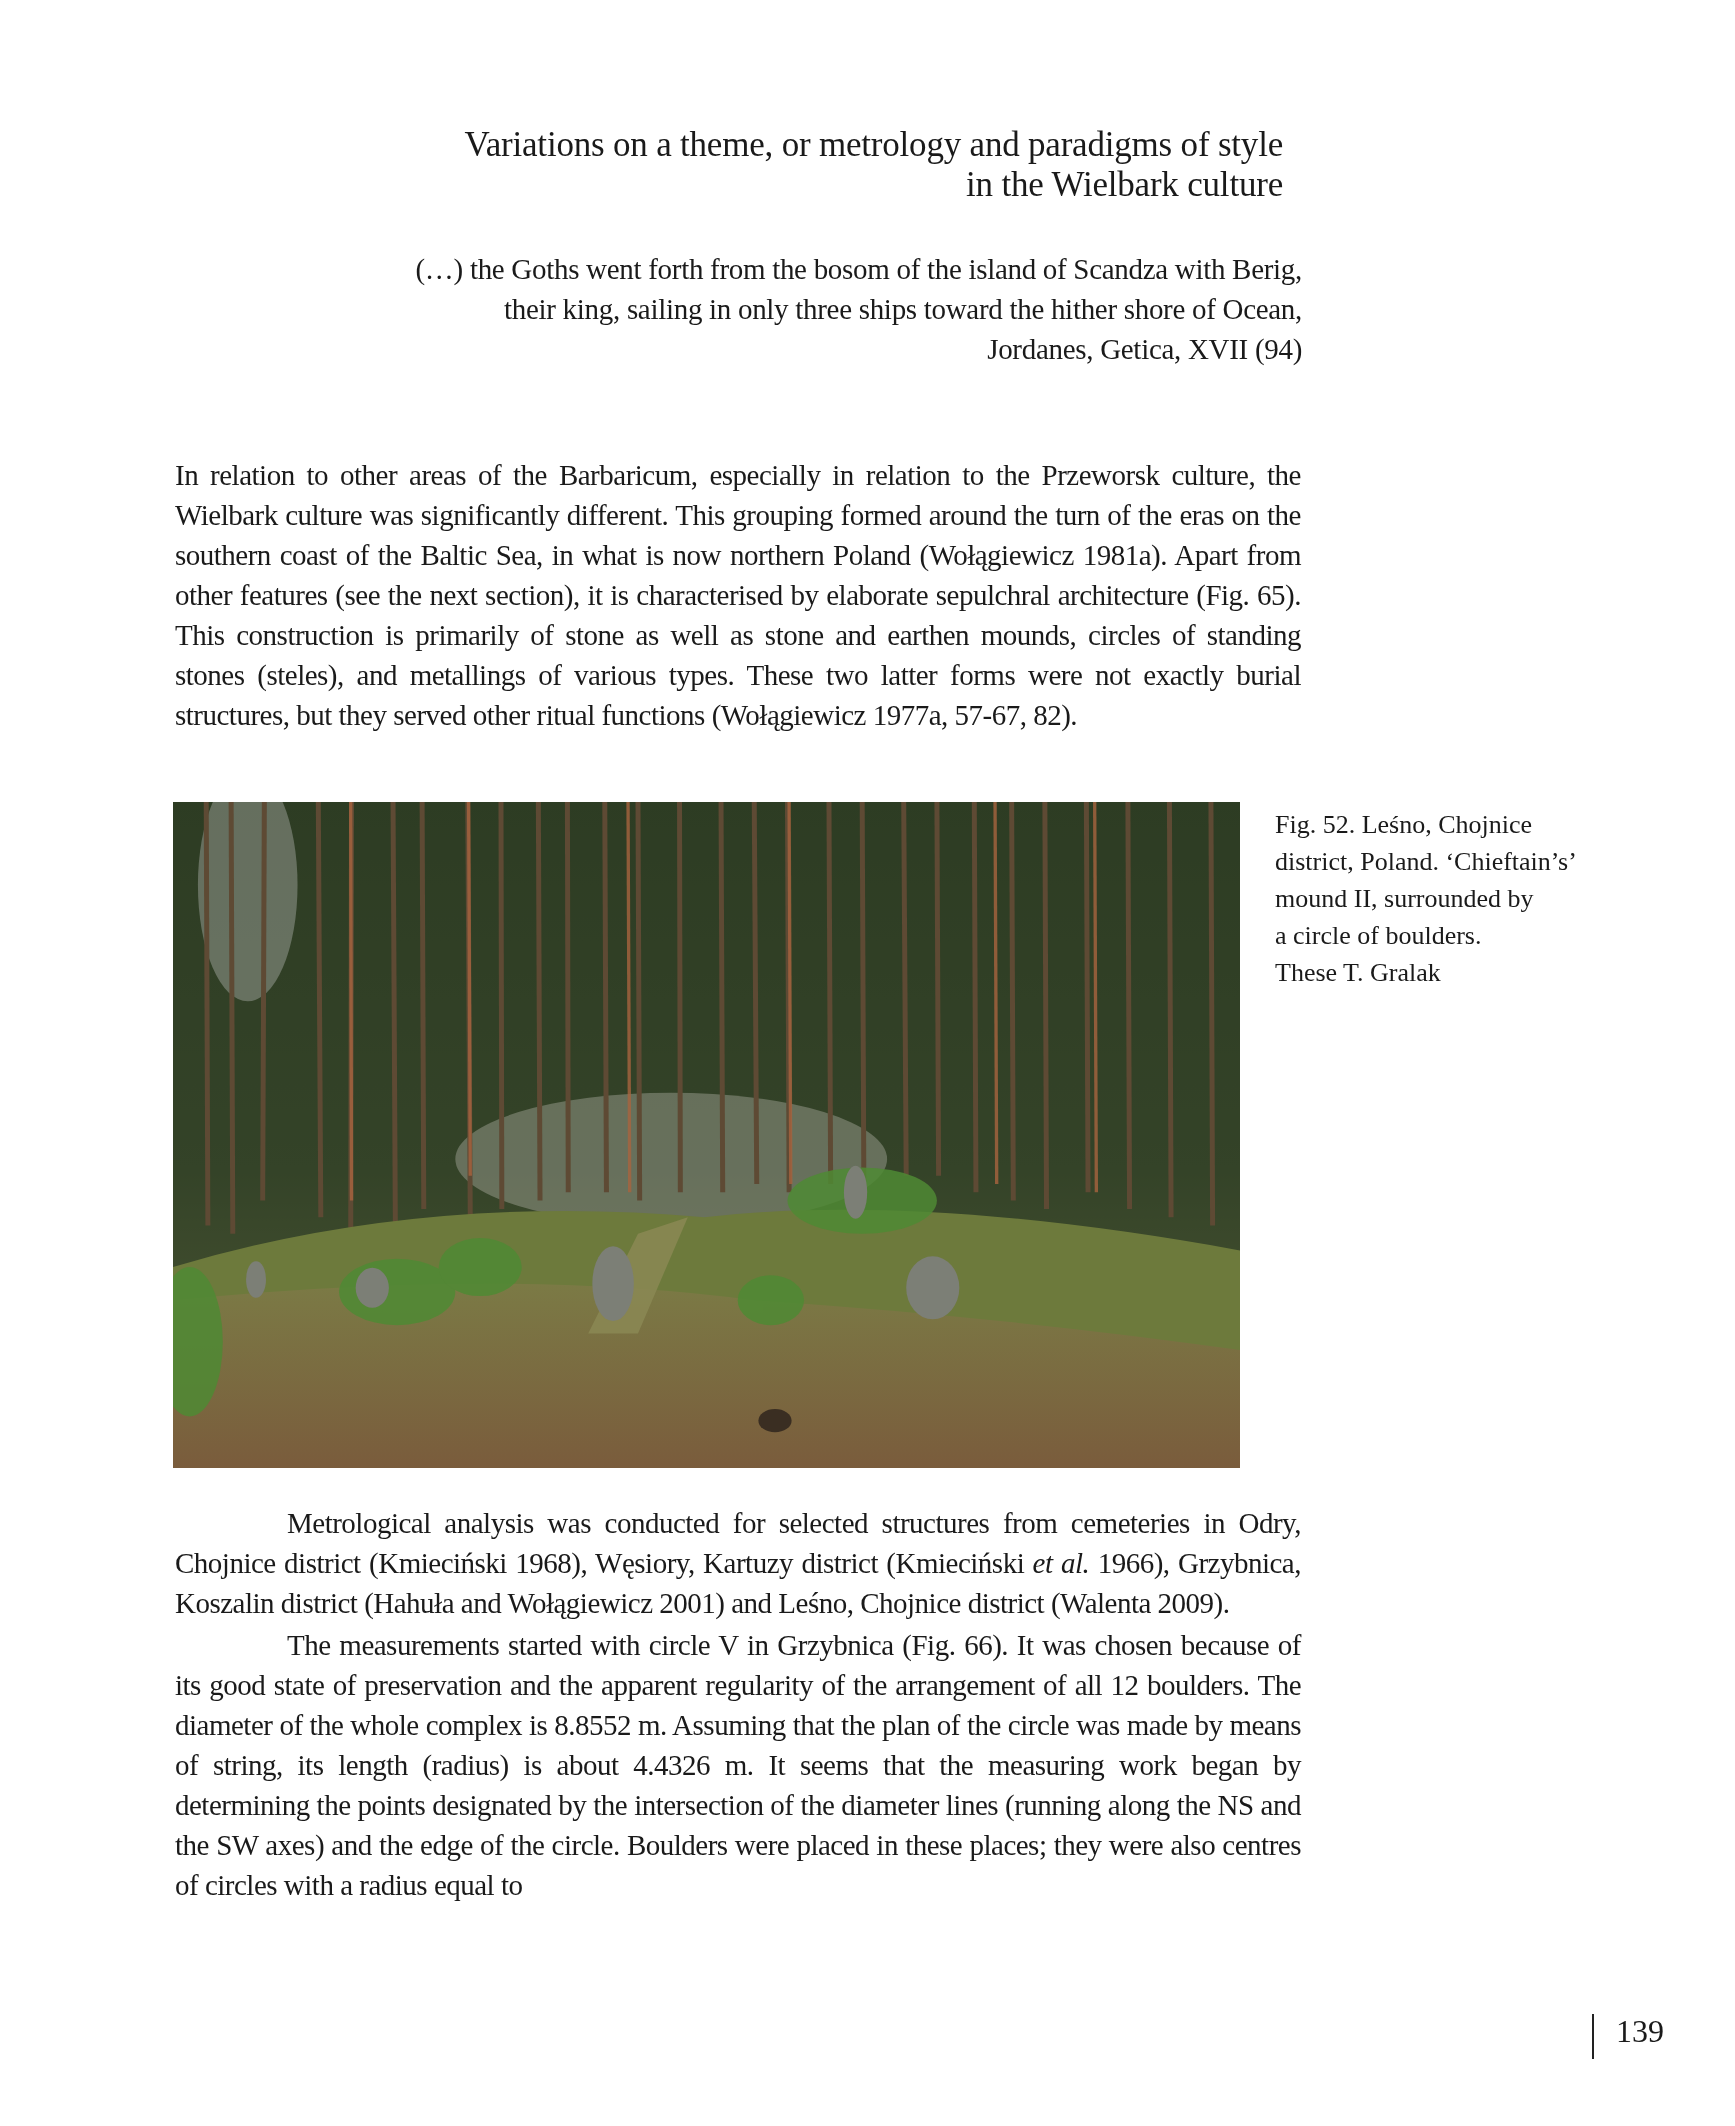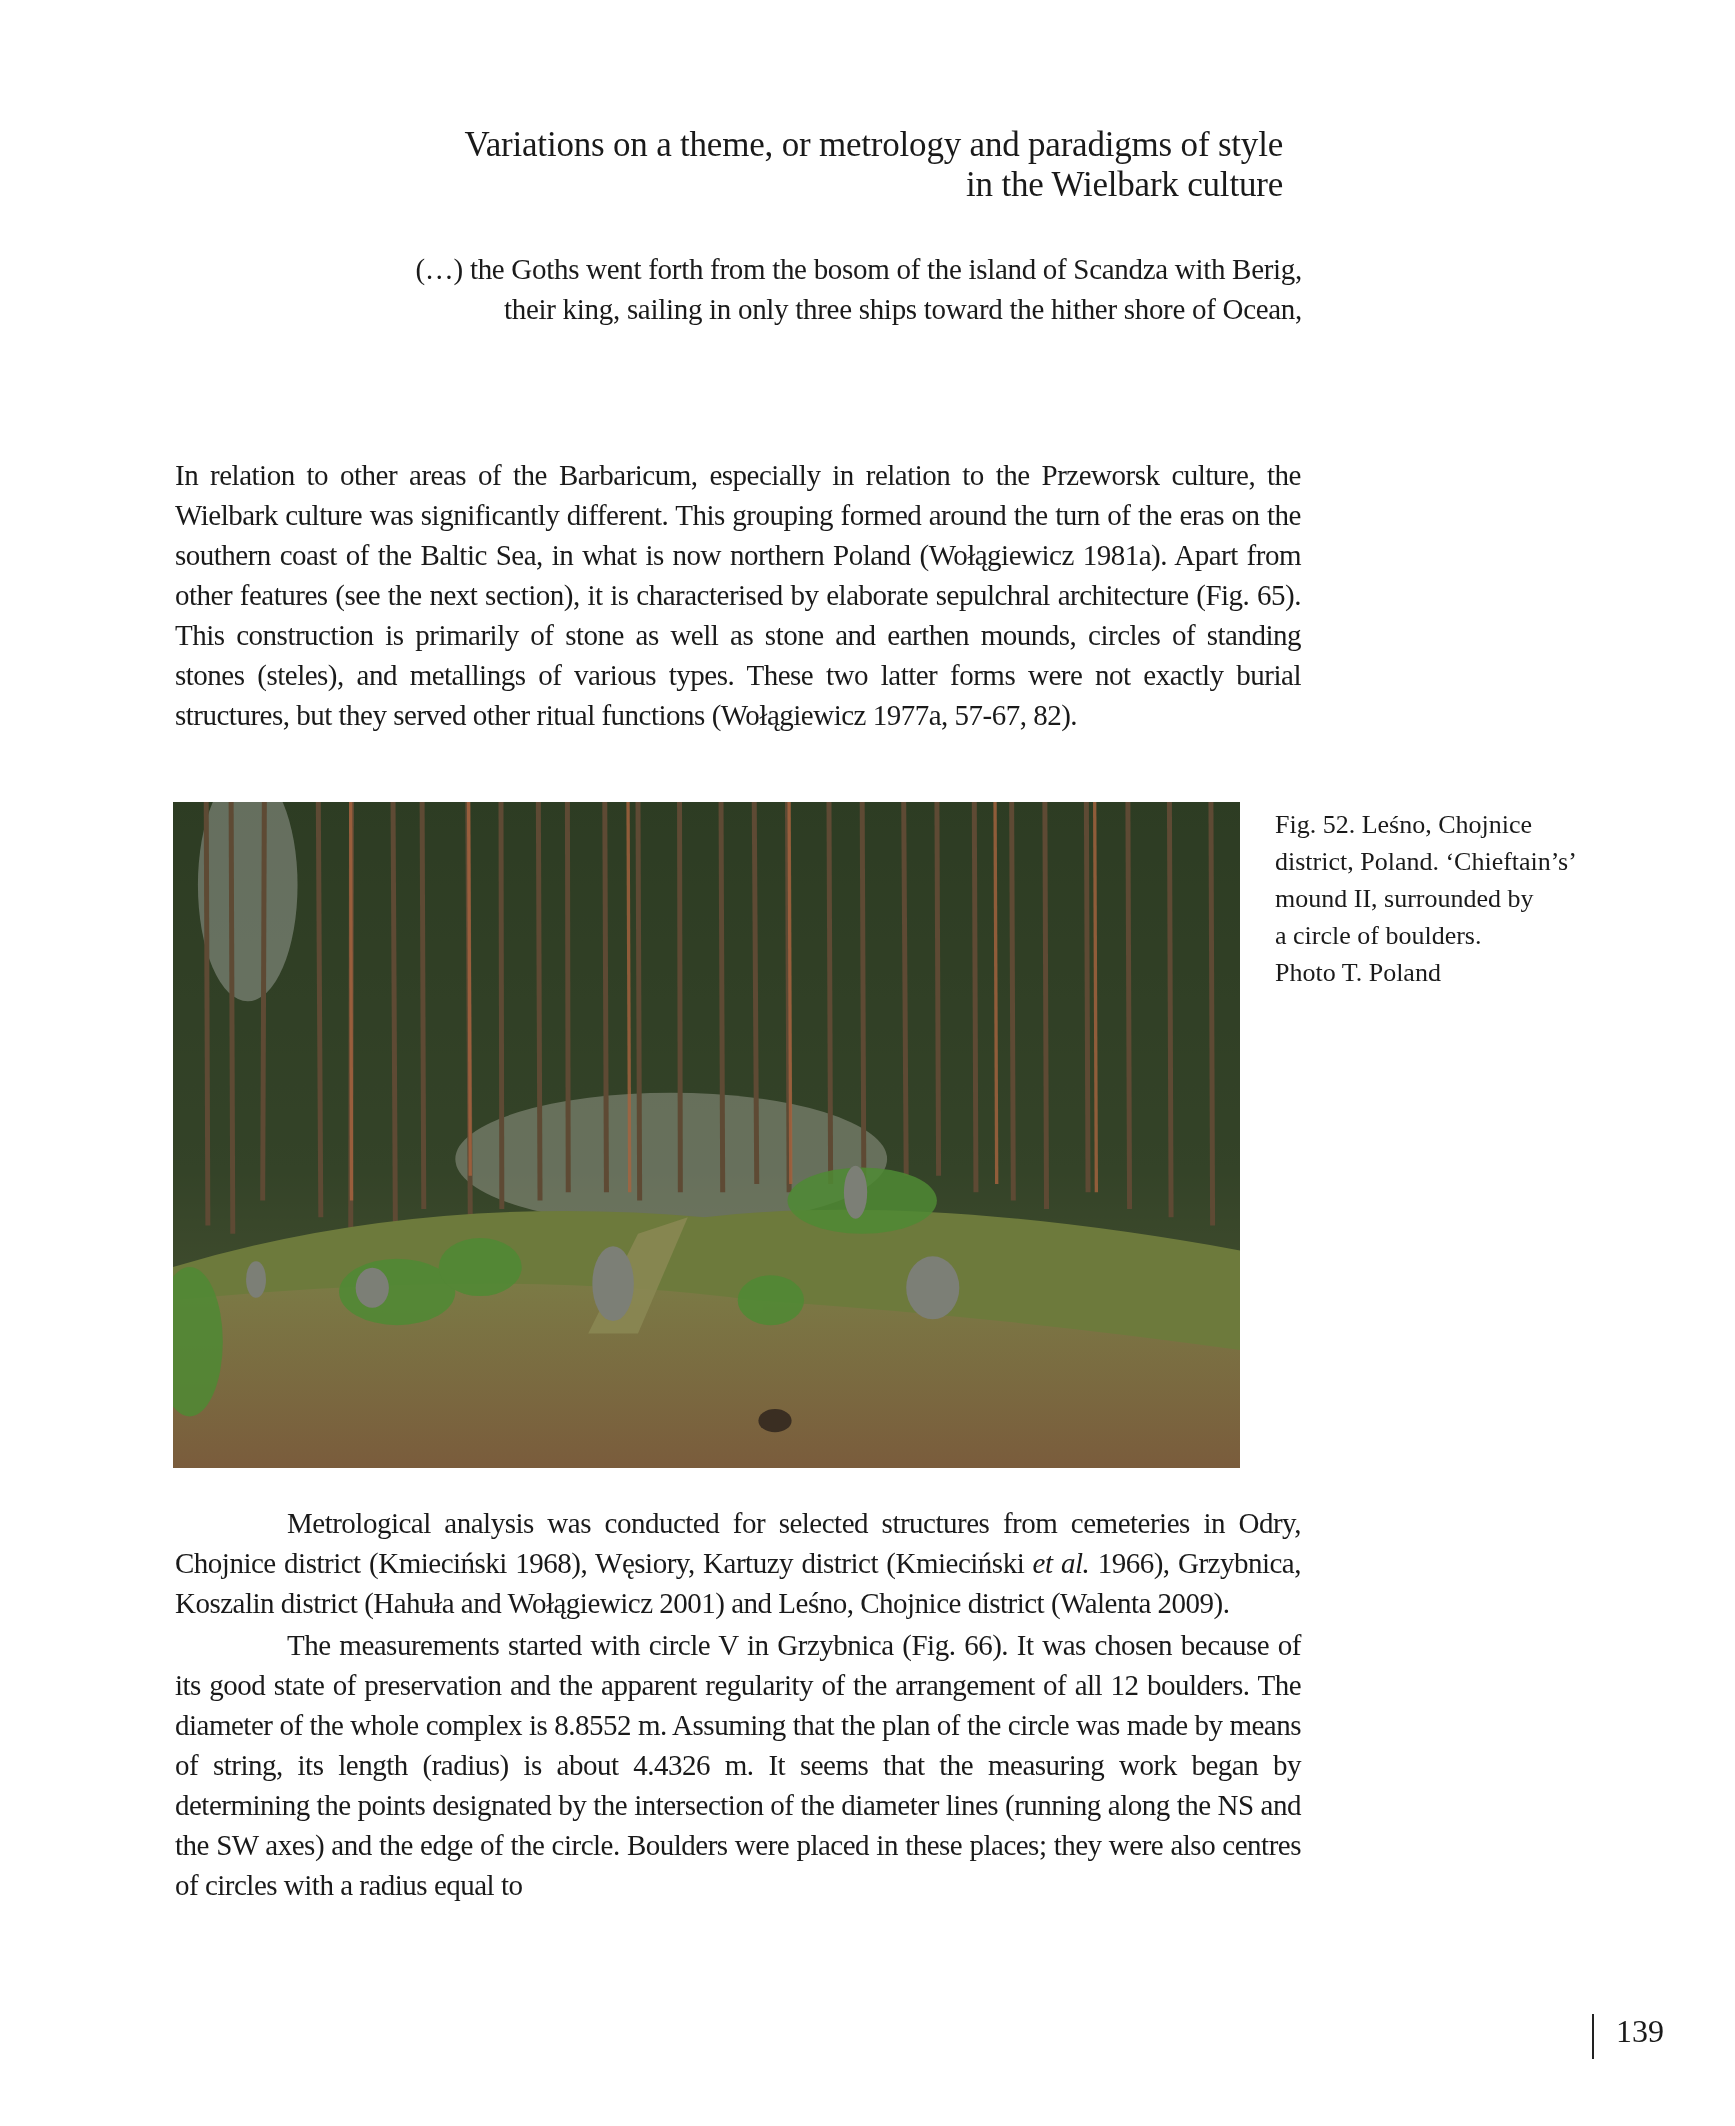--- a/index.html
+++ b/index.html
@@ -27,20 +27,21 @@
 <body>
 
 <div class="title">
   <span class="line">Variations on a theme, or metrology and paradigms of style</span>
   <span class="line">in the Wielbark culture</span>
 </div>
 
 <div class="epigraph">
   <span class="line q">(…) the Goths went forth from the bosom of the island of Scandza with Berig,</span>
   <span class="line q">their king, sailing in only three ships toward the hither shore of Ocean,</span>
+  <span class="line">Jordanes, Getica, XVII (94)</span>
 </div>
 
 <div class="body-text para1">
   <p>In relation to other areas of the Barbaricum, especially in relation to the Przeworsk culture, the Wielbark culture was significantly different. This grouping formed around the turn of the eras on the southern coast of the Baltic Sea, in what is now northern Poland (Wołągiewicz 1981a). Apart from other features (see the next section), it is characterised by elaborate sepulchral architecture (Fig. 65). This construction is primarily of stone as well as stone and earthen mounds, circles of standing stones (steles), and metallings of various types. These two latter forms were not exactly burial structures, but they served other ritual functions (Wołągiewicz 1977a, 57-67, 82).</p>
 </div>
 
 <div class="photo">
   <svg width="1067" height="666" viewBox="0 0 1285 802" xmlns="http://www.w3.org/2000/svg">
     <defs>
       <linearGradient id="sky" x1="0" y1="0" x2="0" y2="1">
@@ -114,21 +115,21 @@
     </g>
     <ellipse cx="725" cy="745" rx="20" ry="14" fill="#3a2e22"></ellipse>
   </svg>
 </div>
 
 <div class="caption">
   <span class="line">Fig. 52. Leśno, Chojnice</span>
   <span class="line">district, Poland. ‘Chieftain’s’</span>
   <span class="line">mound II, surrounded by</span>
   <span class="line">a circle of boulders.</span>
-  <span class="line">Photo T. Poland</span>
+  <span class="line">These T. Gralak</span>
 </div>
 
 <div class="body-text para2">
   <p class="indent"><span>Metrological analysis was conducted for selected structures from cemeteries in Odry, Chojnice district (Kmieciński 1968), Węsiory, Kartuzy district (Kmieciński </span><em>et al.</em><span> 1966), Grzybnica, Koszalin district (Hahuła and Wołągiewicz 2001) and Leśno, Chojnice district (Walenta 2009).</span></p>
   <p class="indent">The measurements started with circle V in Grzybnica (Fig. 66). It was chosen because of its good state of preservation and the apparent regularity of the arrangement of all 12 boulders. The diameter of the whole complex is 8.8552 m. Assuming that the plan of the circle was made by means of string, its length (radius) is about 4.4326 m. It seems that the measuring work began by determining the points designated by the intersection of the diameter lines (running along the NS and the SW axes) and the edge of the circle. Boulders were placed in these places; they were also centres of circles with a radius equal to</p>
 </div>
 
 <div class="page-rule"></div>
 <div class="page-num">139</div>
 

